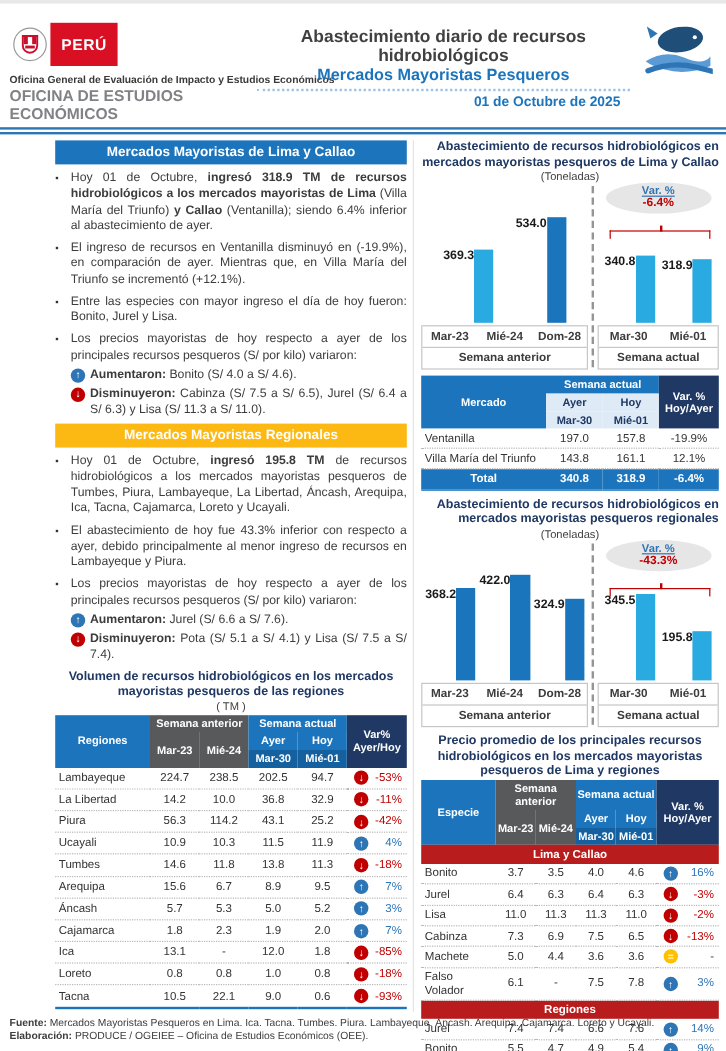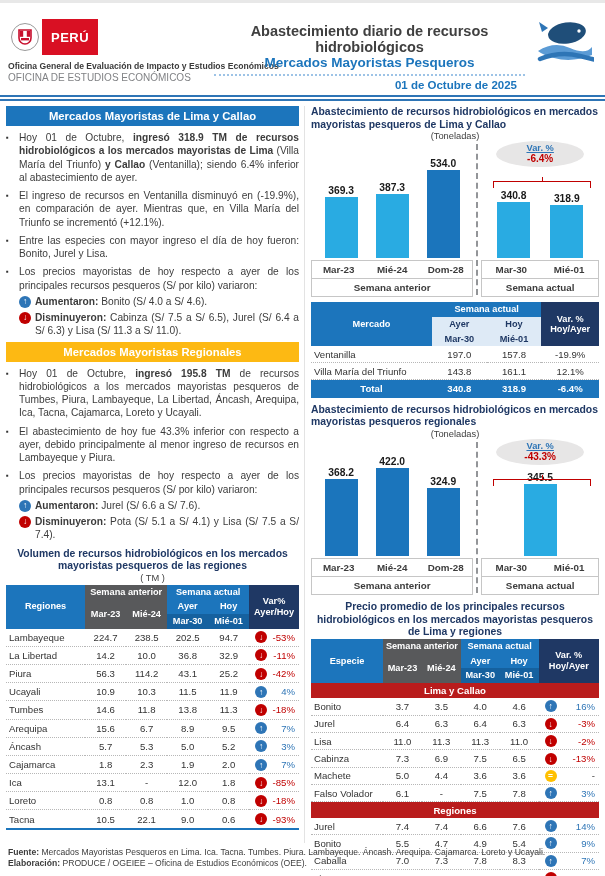--- a/index.html
+++ b/index.html
@@ -10,32 +10,32 @@
   
   .header { display:flex; padding:16px 8px 2px 8px; }
   .h-left { width:200px; }
   .logo-row { display:flex; align-items:stretch; height:36px; }
   .escudo { width:34px; display:flex; align-items:center; justify-content:center; }
   .peru-box { background:#D91023; color:#fff; font-weight:bold; font-size:13px;
               display:flex; align-items:center; padding:0 9px; letter-spacing:.5px; }
   .min-box { background:#4D4D4F; color:#fff; font-size:8.6px; line-height:1.2;
              display:flex; flex-direction:column; justify-content:center; padding:0 8px;margin-top:36px; }
   .office1 { font-size:8.6px; font-weight:bold; color:#3a3a3a; margin-top:6px; width:280px; }
-  .office2 { font-size:10px; color:#808285; margin-top:1px; }
+  .office2 { font-size:13px; color:#808285; margin-top:1px;font-weight:bold; }
   .h-center { flex:1; text-align:center; padding-top:4px; }
   .t1 { font-size:14.5px; font-weight:bold; color:#404040; }
   .t2 { font-size:13.5px; font-weight:bold; color:#1C75BC; }
   .dotline { border-bottom:2px dotted #9DC3E6; margin:4px 6px 3px 6px; }
   .hdate { font-size:11.5px; font-weight:bold; color:#1C75BC; text-align:right; padding-right:14px; }
   .h-right { width:66px; display:flex; align-items:flex-start; justify-content:center; }
   .blue-rule { height:0; border-top:6px double #2E75B6; margin:2px 0 0 0; }
 
   
   .cols { flex:1; display:flex; padding:5px 6px 0 6px; min-height:0; }
-  .lcol { width:298px; padding-right:5px; }
+  .lcol { width:298px; padding-right:5px;margin-left:40px; }
   .rcol { flex:1; padding-left:6px; border-left:1px solid #E3E3E3; }
 
   
   .banner { color:#fff; font-weight:bold; font-size:11.3px; text-align:center; padding:4px 2px; }
   .banner.blue { background:#1C75BC; }
   .banner.yellow { background:#FDB913; margin-top:4px; }
   .bullet { display:flex; margin-top:5px; font-size:10.2px; color:#3c3c3c; line-height:1.3; }
   .bmark { width:13px; flex:none; font-size:8px; padding-top:2px; color:#333; }
   .btext { flex:1; text-align:justify; }
   .btext .b { font-weight:bold; }
@@ -63,29 +63,29 @@
   td.tc { text-align:center; }
   .vflex { display:flex; align-items:center; justify-content:space-between; padding:0 1px 0 3px; }
   .pct { font-weight:normal; }
   .pct.pos { color:#2E75B6; }
   .pct.neg { color:#C00000; }
   .pct.neu { color:#404040; }
   .rtable { border-bottom:2px solid #1C75BC; }
 
   
   .chart-block { margin-bottom:5px; }
-  .c-title { font-size:10.4px; font-weight:bold; color:#1F3864; text-align:left; line-height:1.22; }
+  .c-title { font-size:10.4px; font-weight:bold; color:#1F3864; text-align:right; line-height:1.22; }
   .c-sub { font-size:9.3px; color:#404040; text-align:center; margin-bottom:1px; }
   .chart-flex { display:flex; }
   .divider { border-left:2.5px dashed #939598; margin:2px 3px; }
   .cg { display:flex; flex-direction:column; }
   .cg-left { flex:1.38; }
   .cg-right { flex:1; position:relative; }
   .bars { display:flex; justify-content:space-evenly; align-items:flex-end; height:116px; }
-  .bar-wrap { display:flex; flex-direction:column; align-items:center; width:42px; }
+  .bar-wrap { display:flex; flex-direction:row; align-items:flex-start; width:42px; }
   .bar-val { font-size:10.3px; font-weight:bold; color:#1a1a1a; margin-bottom:1px; }
   .bar { width:33px; }
   .bar.light { background:#29ABE2; }
   .bar.dark  { background:#1B75BC; }
   .axis { border:1px solid #C6C6C6; margin-top:2px; }
   .axis-cats { display:flex; border-bottom:1px solid #C6C6C6; }
   .axis-cat { flex:1; text-align:center; font-size:9.8px; font-weight:bold; color:#3c3c3c; padding:3px 0; }
   .axis-group { text-align:center; font-size:9.8px; font-weight:bold; color:#3c3c3c; padding:3px 0; }
   .var-badge { position:absolute; top:-1px; left:50%; transform:translateX(-50%);
                background:#E7E6E6; border-radius:50%; width:88px; padding:2px 0 3px 0; text-align:center; z-index:2; }
@@ -392,24 +392,20 @@
         <div class="c-title">Abastecimiento de recursos hidrobiológicos en mercados mayoristas pesqueros de Lima y Callao</div>
         <div class="c-sub">(Toneladas)</div>
         <div class="chart-flex">
           <div class="cg cg-left">
             <div class="bars">
                 <div class="bar-wrap">
                   <div class="bar-val">369.3</div>
                   <div class="bar light" style="height: 61px;"></div>
                 </div>
                 <div class="bar-wrap">
-                  <div class="bar-val">387.3</div>
-                  <div class="bar light" style="height: 64px;"></div>
-                </div>
-                <div class="bar-wrap">
                   <div class="bar-val">534.0</div>
                   <div class="bar dark" style="height: 88px;"></div>
                 </div>
               </div>
             <div class="axis">
               <div class="axis-cats">
                   <div class="axis-cat">Mar-23</div>
                   <div class="axis-cat">Mié-24</div>
                   <div class="axis-cat">Dom-28</div>
                 </div>
@@ -526,20 +522,24 @@
             <div class="var-badge">
               <div class="vb-label">Var. %</div>
                 <div class="vb-value">-43.3%</div>
             </div>
             <div class="bracket"></div>
             <div class="bars">
                 <div class="bar-wrap">
                   <div class="bar-val">345.5</div>
                   <div class="bar light" style="height: 72px;"></div>
                 </div>
+                <div class="bar-wrap">
+                  <div class="bar-val">195.8</div>
+                  <div class="bar light" style="height: 41px;"></div>
+                </div>
               </div>
             <div class="axis">
               <div class="axis-cats">
                   <div class="axis-cat">Mar-30</div>
                   <div class="axis-cat">Mié-01</div>
                 </div>
                 <div class="axis-group">Semana actual</div>
             </div>
           </div>
         </div>

